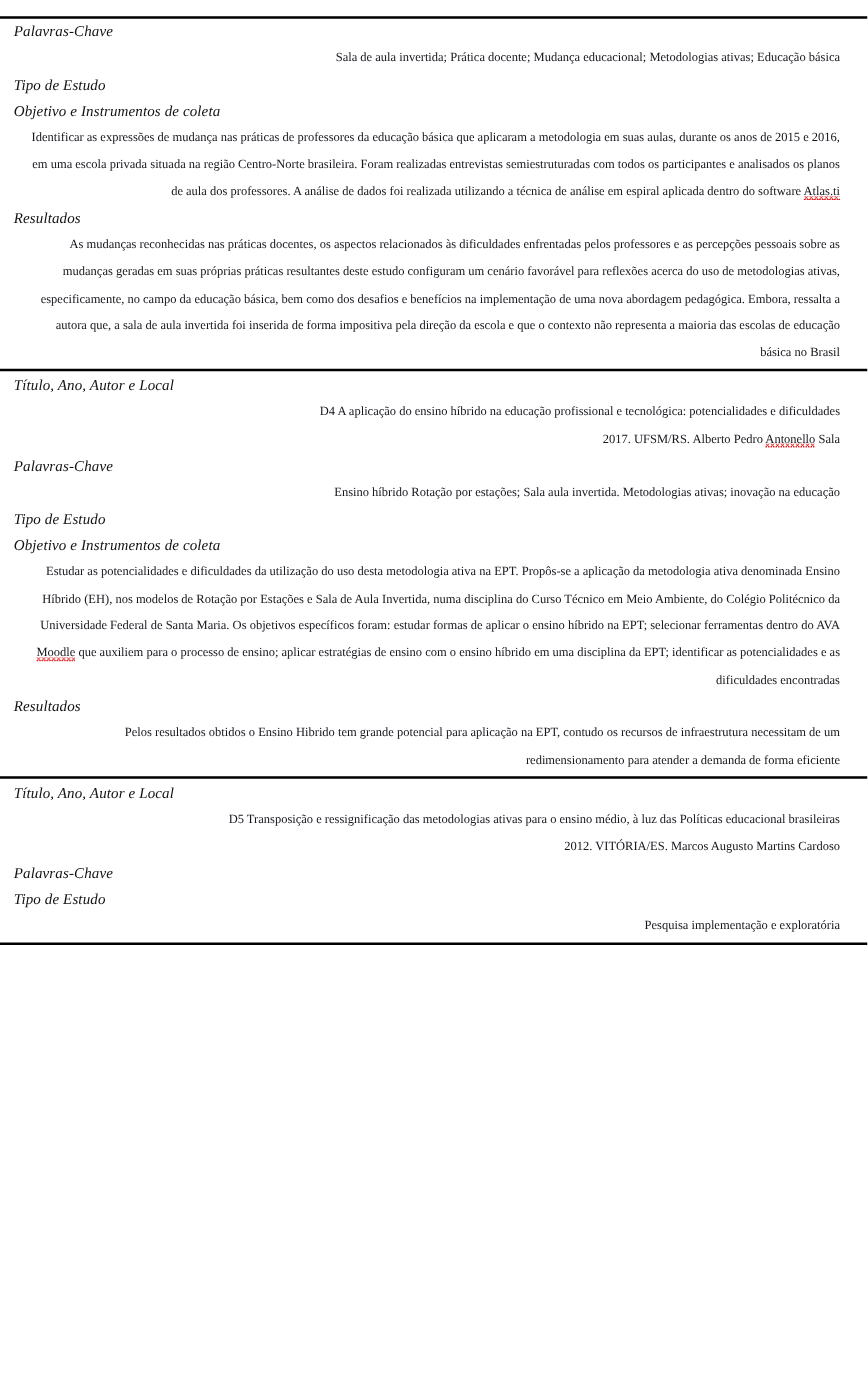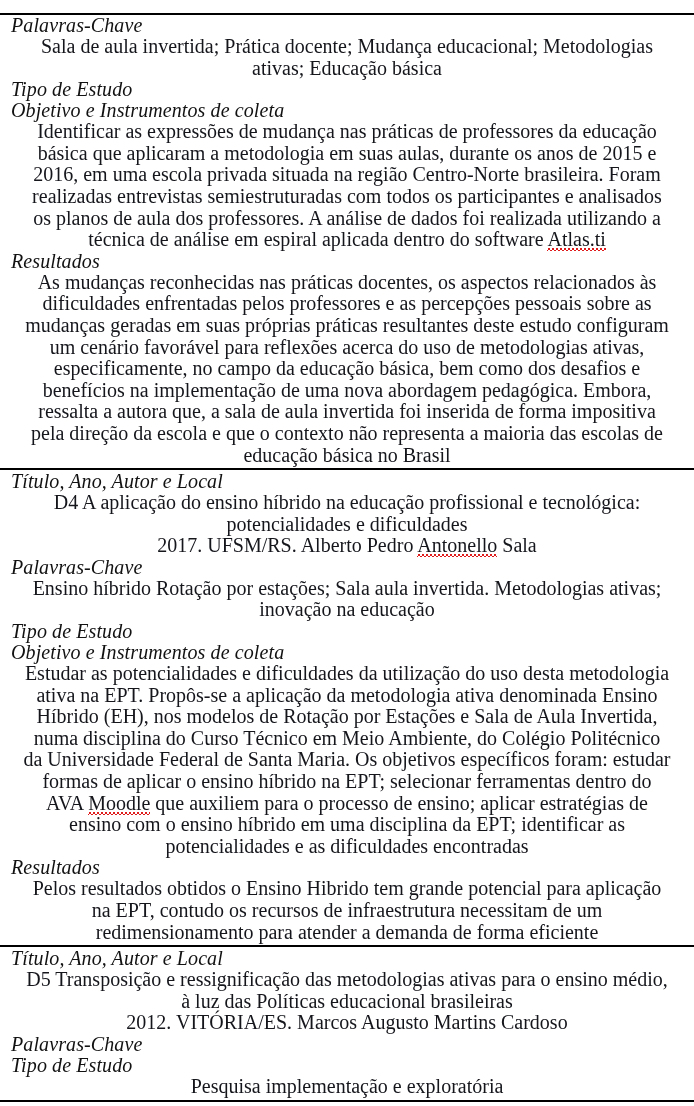--- a/index.html
+++ b/index.html
@@ -29,35 +29,35 @@
   }
   .rule-top { margin-top: 13px; }
   .rule-mid { margin-top: 2px; margin-bottom: 1px; }
   .rule-bottom { margin-top: 2px; }
 
   .block { padding: 0; }
 
   .field-label {
     font-family: "Liberation Serif", "DejaVu Serif", serif;
     font-style: italic;
-    font-size: 20px;
+    font-size: 12px;
     line-height: 21px;
     letter-spacing: 0.1px;
     margin-left: 11px;
     color: #121212;
     white-space: nowrap;
   }
   .field-value {
     font-family: "Liberation Serif", "DejaVu Serif", serif;
-    font-size: 20px;
+    font-size: 10px;
     line-height: 21.6px;
     margin-left: 22px;
     margin-right: 22px;
     color: #15161c;
-    text-align: center;
+    text-align: right;
   }
 
   .spell {
     position: relative;
     display: inline;
     text-decoration: none;
     background-repeat: repeat-x;
     background-position: left bottom 0px;
     background-size: 4px 3px;
     background-image:

